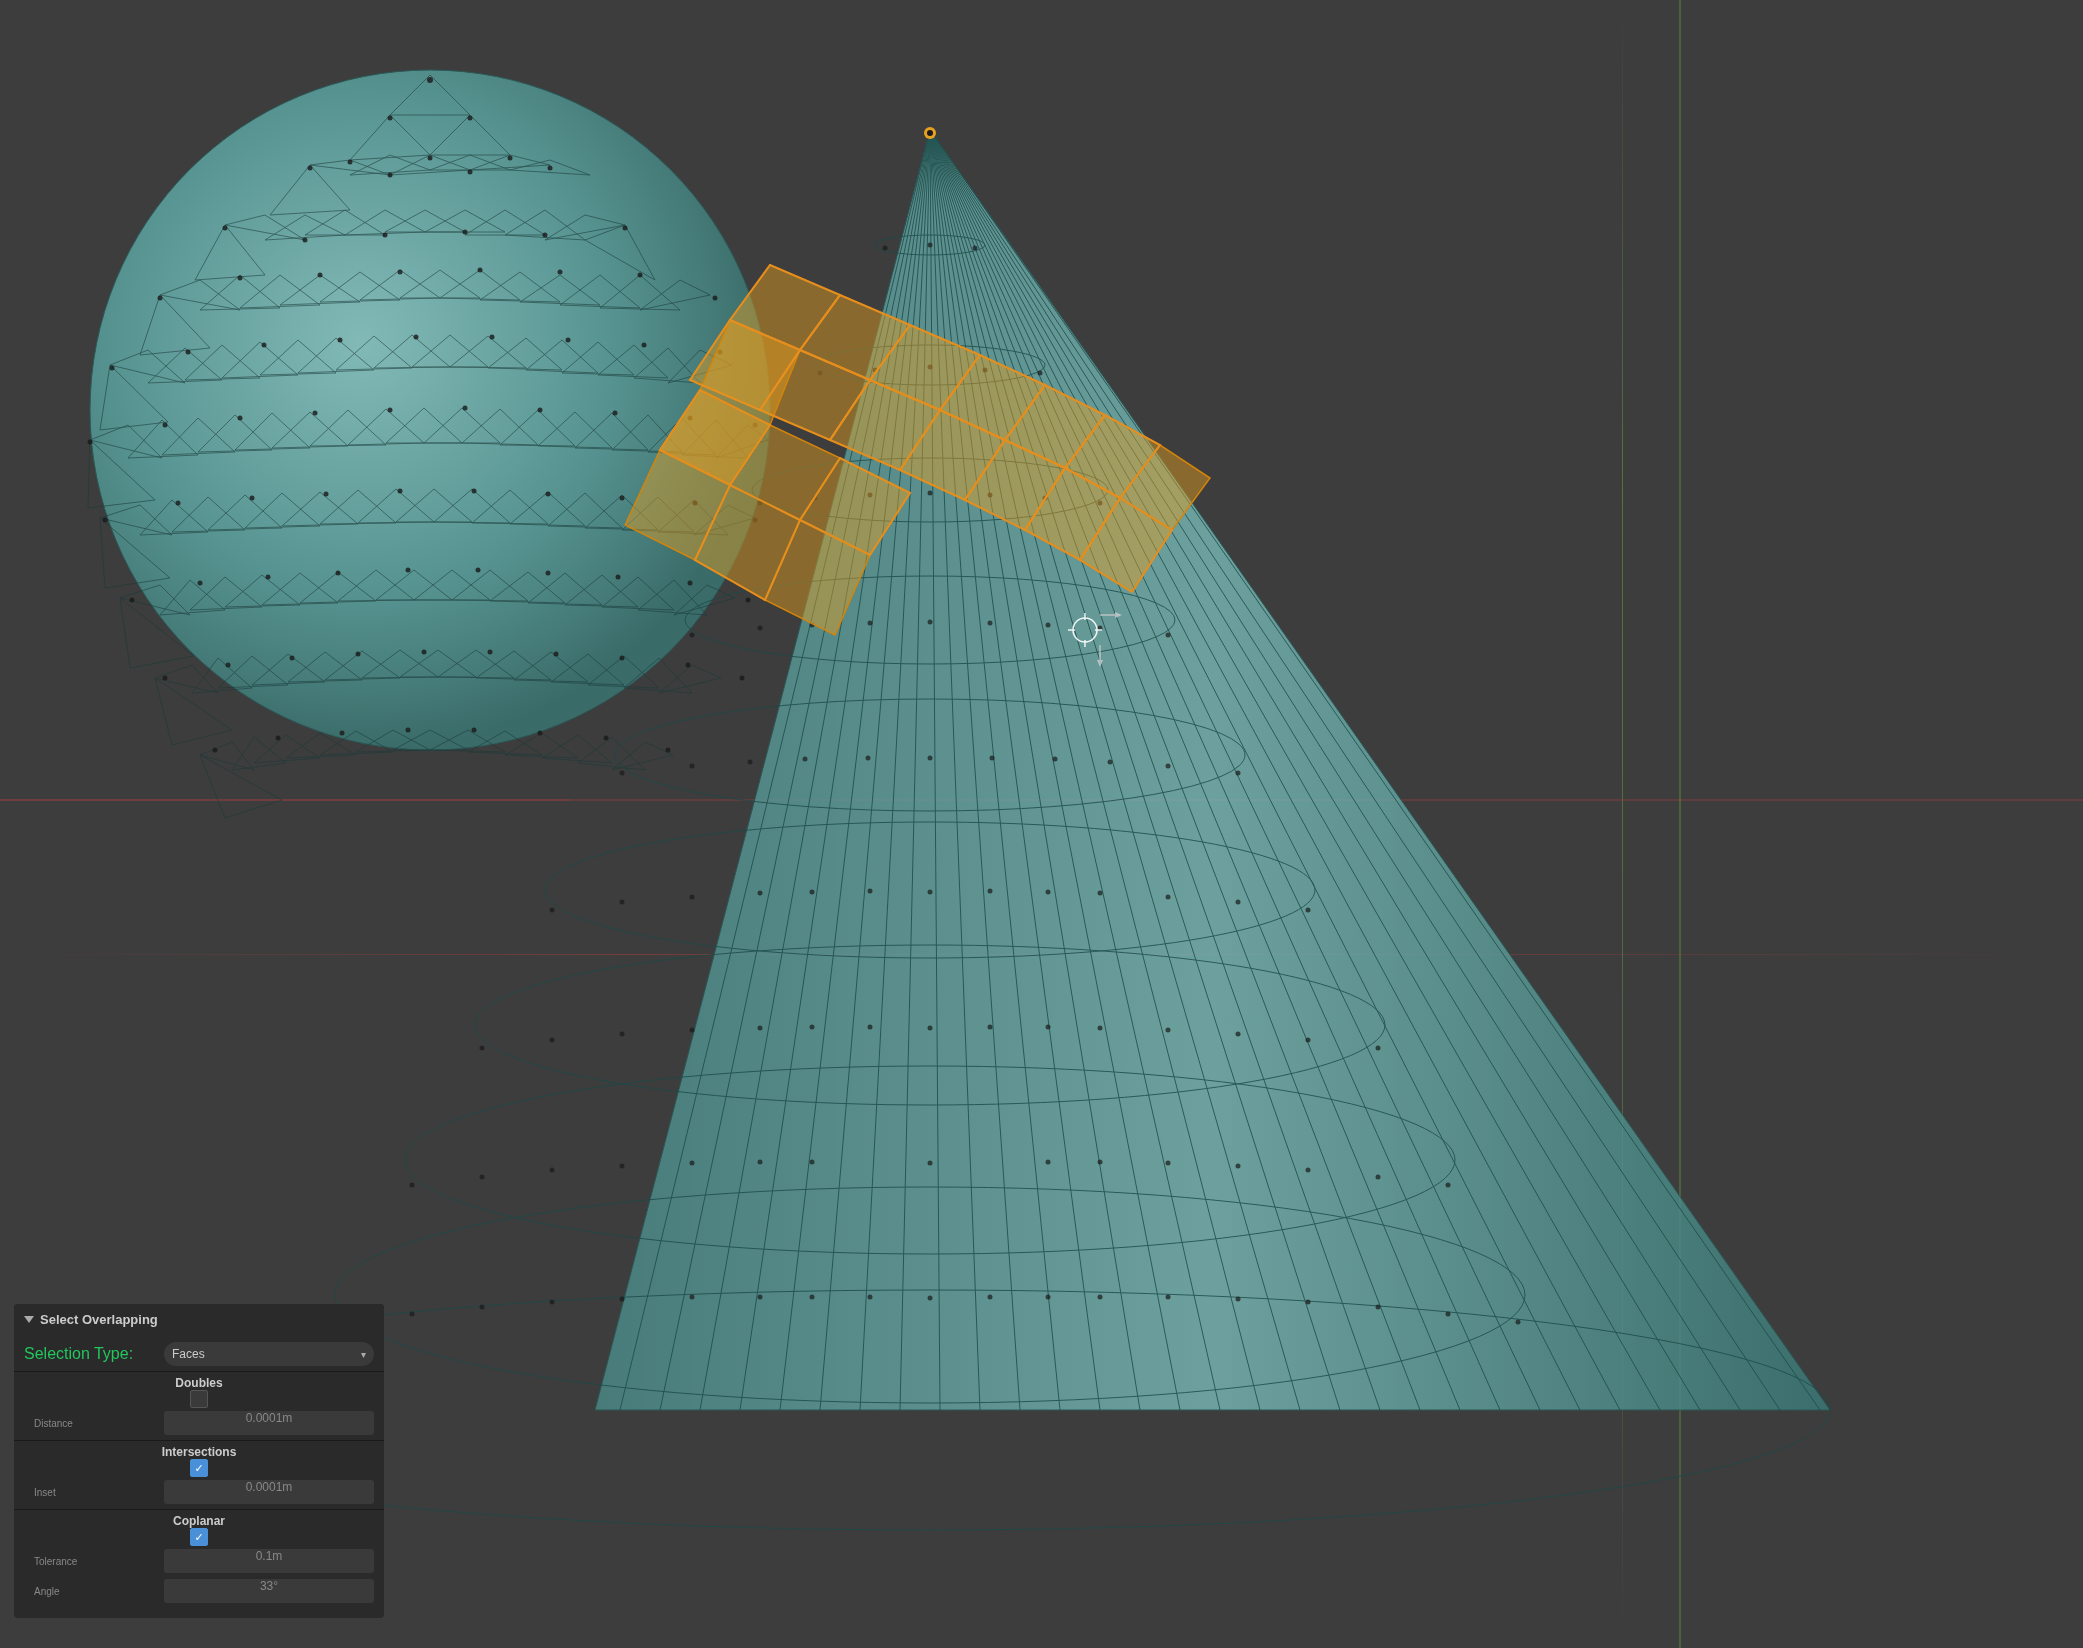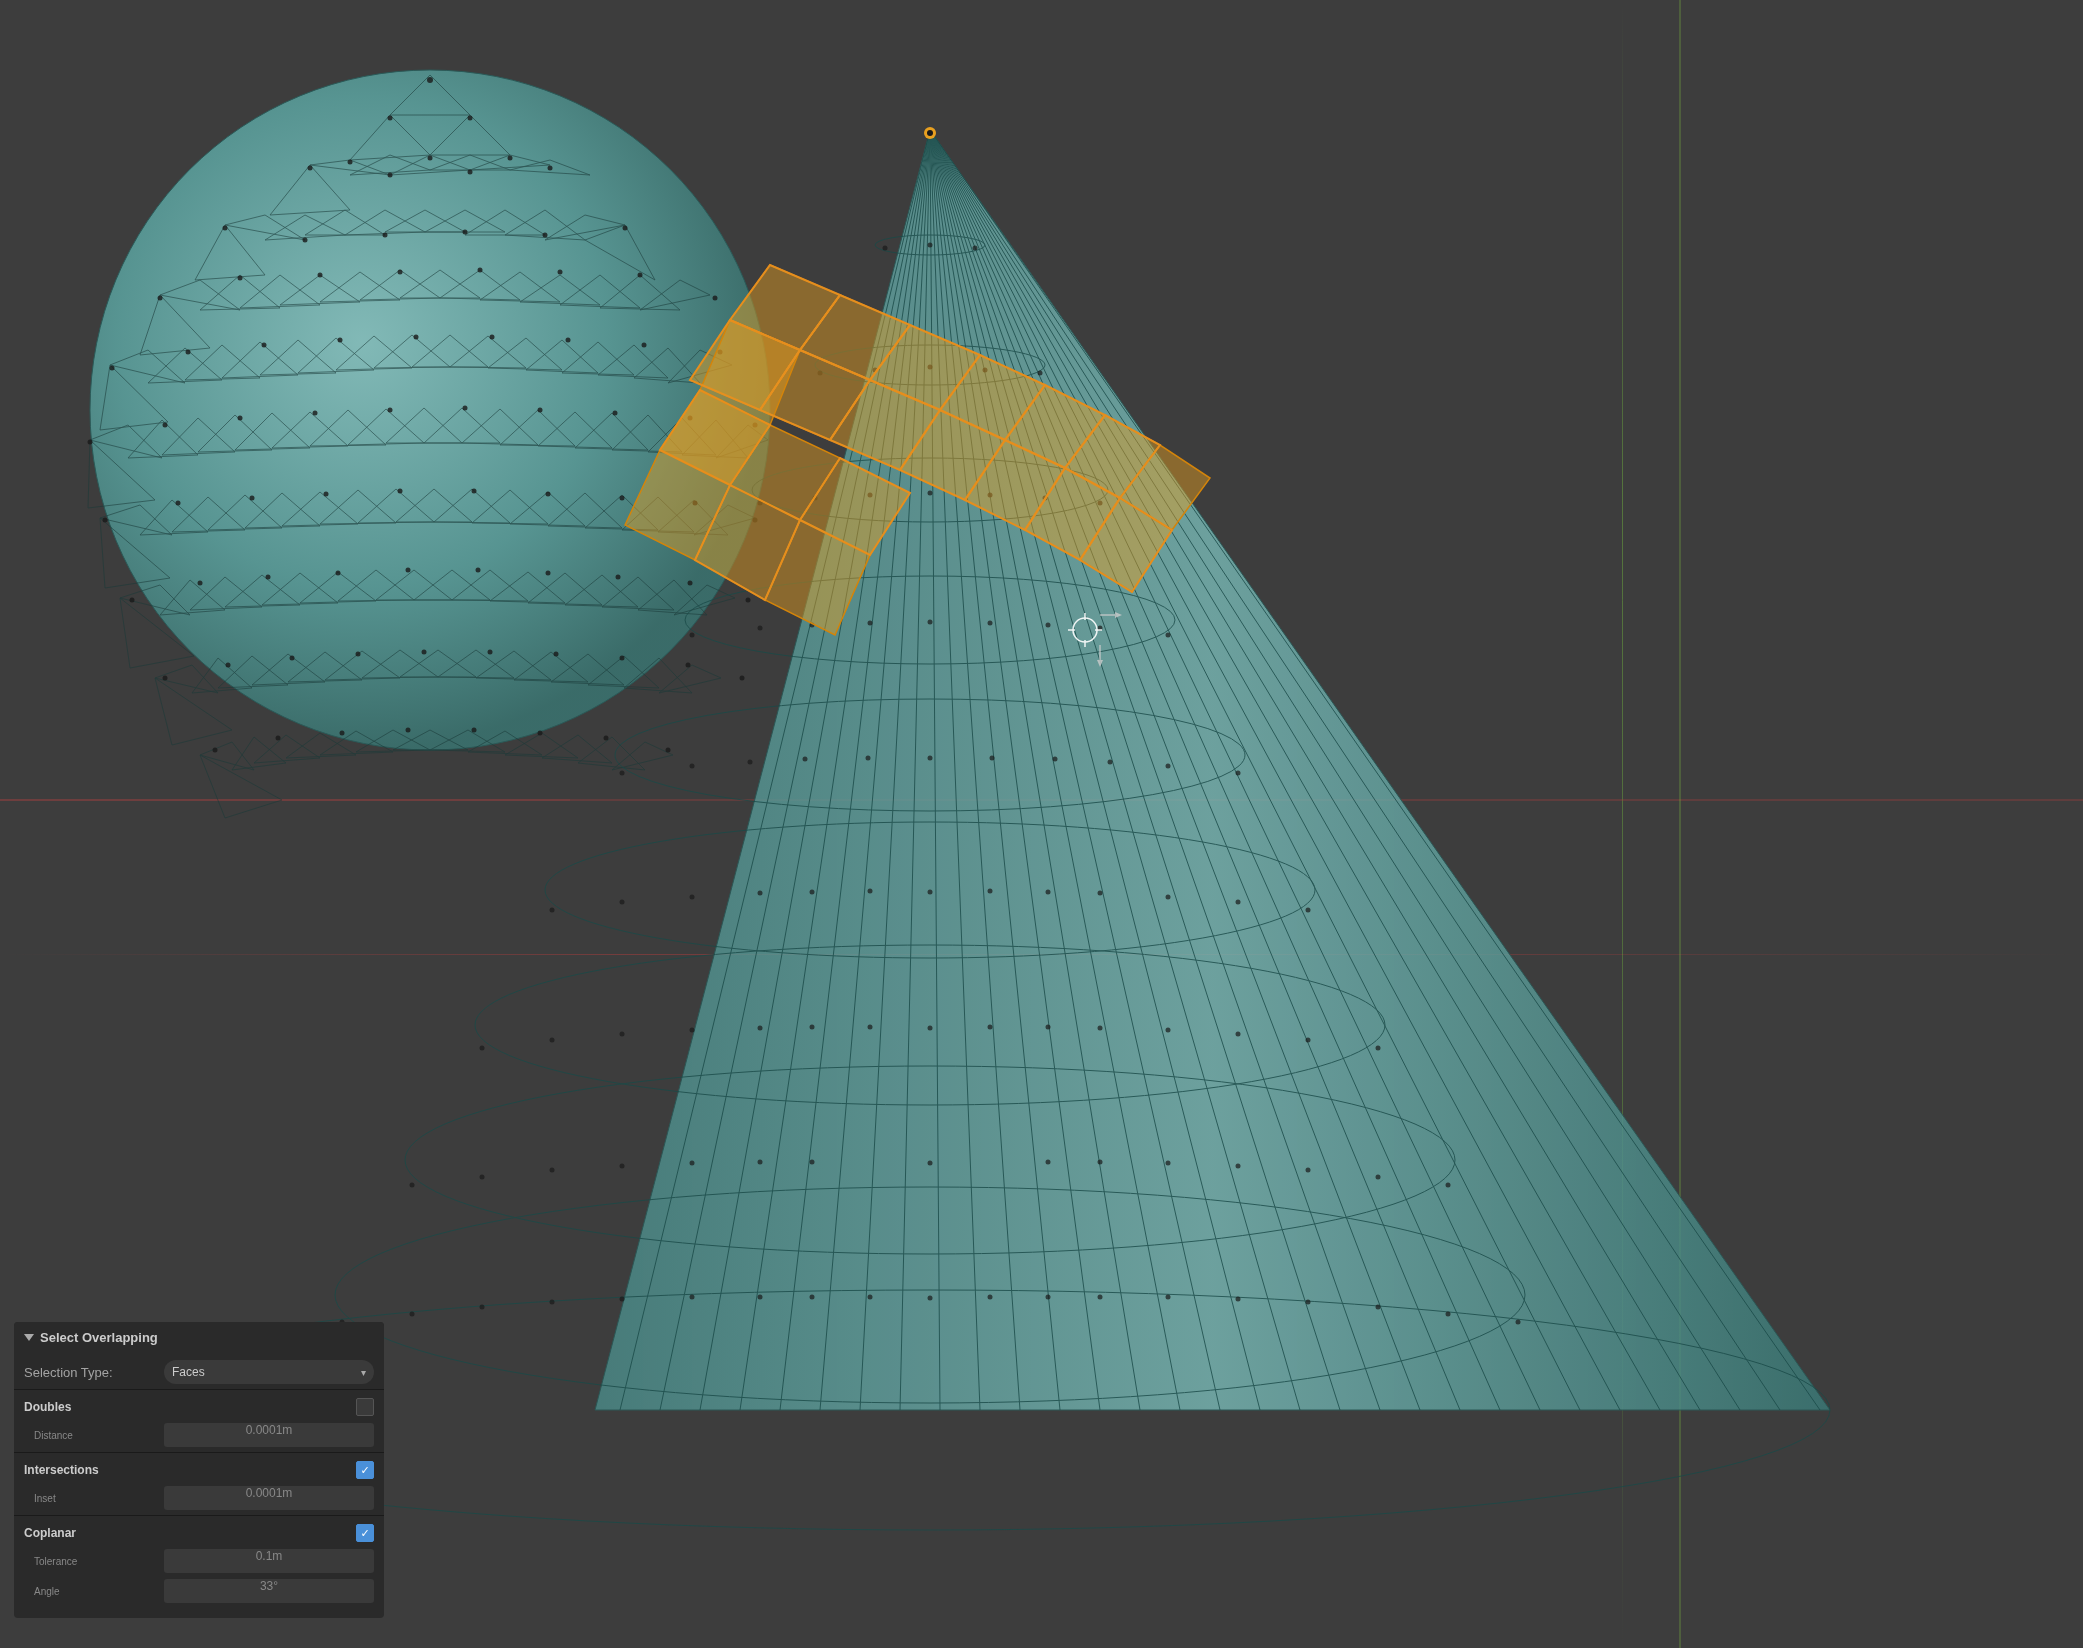--- a/index.html
+++ b/index.html
@@ -85,22 +85,22 @@
     }
 
     .panel-row {
       display: flex;
       align-items: center;
       margin-bottom: 4px;
       min-height: 26px;
     }
 
     .panel-label {
-      color: #a3a3a3;
-      font-size: 13px;
+      color: #22c55e;
+      font-size: 16px;
       flex: 0 0 140px;
     }
 
     .panel-select {
       flex: 1;
       background: #3a3a3a;
       border: none;
       border-radius: 12px;
       color: #cccccc;
       font-size: 12px;
@@ -121,20 +121,21 @@
       height: 1px;
       background: #1a1a1a;
       margin: 4px -10px;
     }
 
     .section-row {
       display: flex;
       align-items: center;
       min-height: 26px;
       margin-bottom: 2px;
+      flex-direction: column;
     }
 
     .section-label {
       color: #cccccc;
       font-size: 12px;
       font-weight: 600;
       flex: 1;
     }
 
     .checkbox-container {

